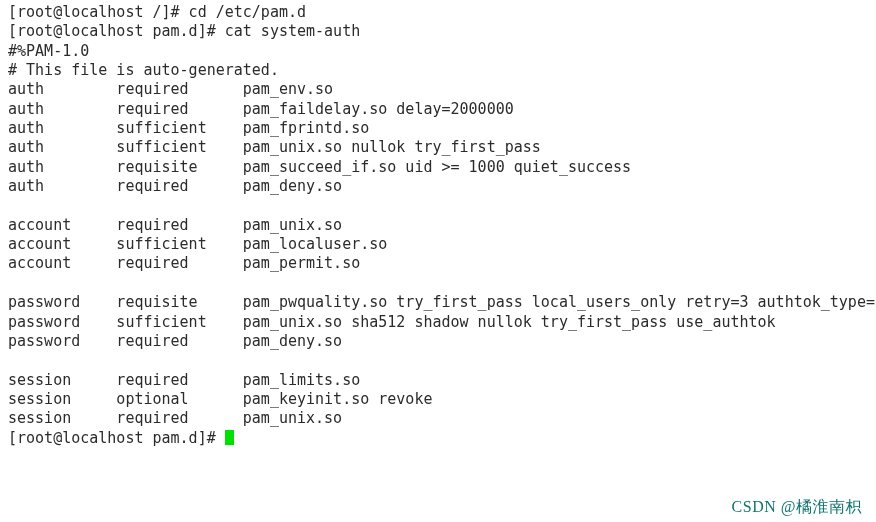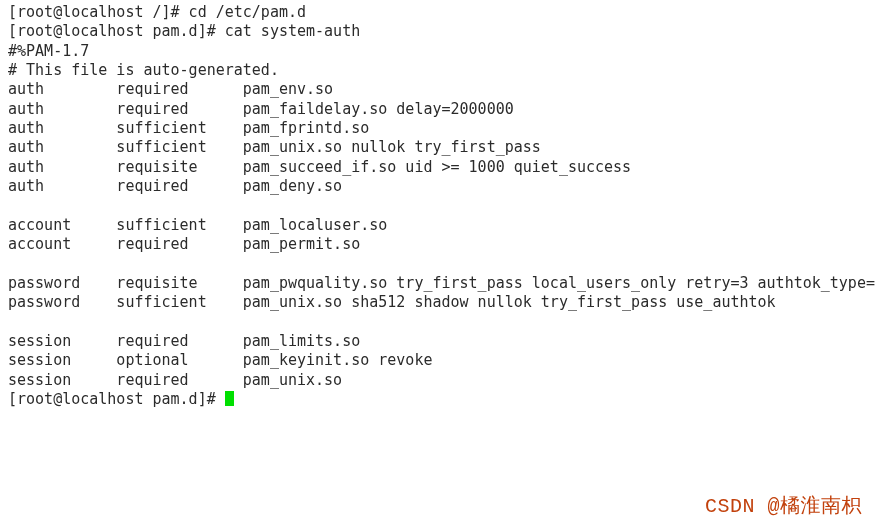--- a/index.html
+++ b/index.html
@@ -39,49 +39,51 @@
     display: inline-block;
     width: 9px;
     height: 15px;
     background: #00e000;
     vertical-align: -2px;
   }
   #watermark {
     position: absolute;
     right: 14px;
     bottom: 6px;
-    color: #c2410c;
-    font-family: Liberation Mono, monospace;
-    font-size: 20px;
+    color: #0f766e;
+    font-family: Liberation Serif, serif;
+    font-size: 16px;
     letter-spacing: 0.5px;
     white-space: pre;
     pointer-events: none;
   }
 </style>
 </head>
 <body>
 
 <div id="terminal">
   <div id="terminal-output">
       <div class="line">[root@localhost /]# cd /etc/pam.d</div>
       <div class="line">[root@localhost pam.d]# cat system-auth</div>
-      <div class="line">#%PAM-1.7</div>
+      <div class="line">#%PAM-1.0</div>
       <div class="line"># This file is auto-generated.</div>
       <div class="line">auth        required      pam_env.so</div>
       <div class="line">auth        required      pam_faildelay.so delay=2000000</div>
       <div class="line">auth        sufficient    pam_fprintd.so</div>
       <div class="line">auth        sufficient    pam_unix.so nullok try_first_pass</div>
       <div class="line">auth        requisite     pam_succeed_if.so uid &gt;= 1000 quiet_success</div>
       <div class="line">auth        required      pam_deny.so</div>
       <div class="line blank"></div>
+      <div class="line">account     required      pam_unix.so</div>
       <div class="line">account     sufficient    pam_localuser.so</div>
       <div class="line">account     required      pam_permit.so</div>
       <div class="line blank"></div>
       <div class="line">password    requisite     pam_pwquality.so try_first_pass local_users_only retry=3 authtok_type=</div>
       <div class="line">password    sufficient    pam_unix.so sha512 shadow nullok try_first_pass use_authtok</div>
+      <div class="line">password    required      pam_deny.so</div>
       <div class="line blank"></div>
       <div class="line">session     required      pam_limits.so</div>
       <div class="line">session     optional      pam_keyinit.so revoke</div>
       <div class="line">session     required      pam_unix.so</div>
     </div>
   <div class="line"><span>[root@localhost pam.d]# </span><span class="cursor"></span></div>
   <div id="watermark">CSDN @橘淮南枳</div>
 </div>
 
 </body></html>

